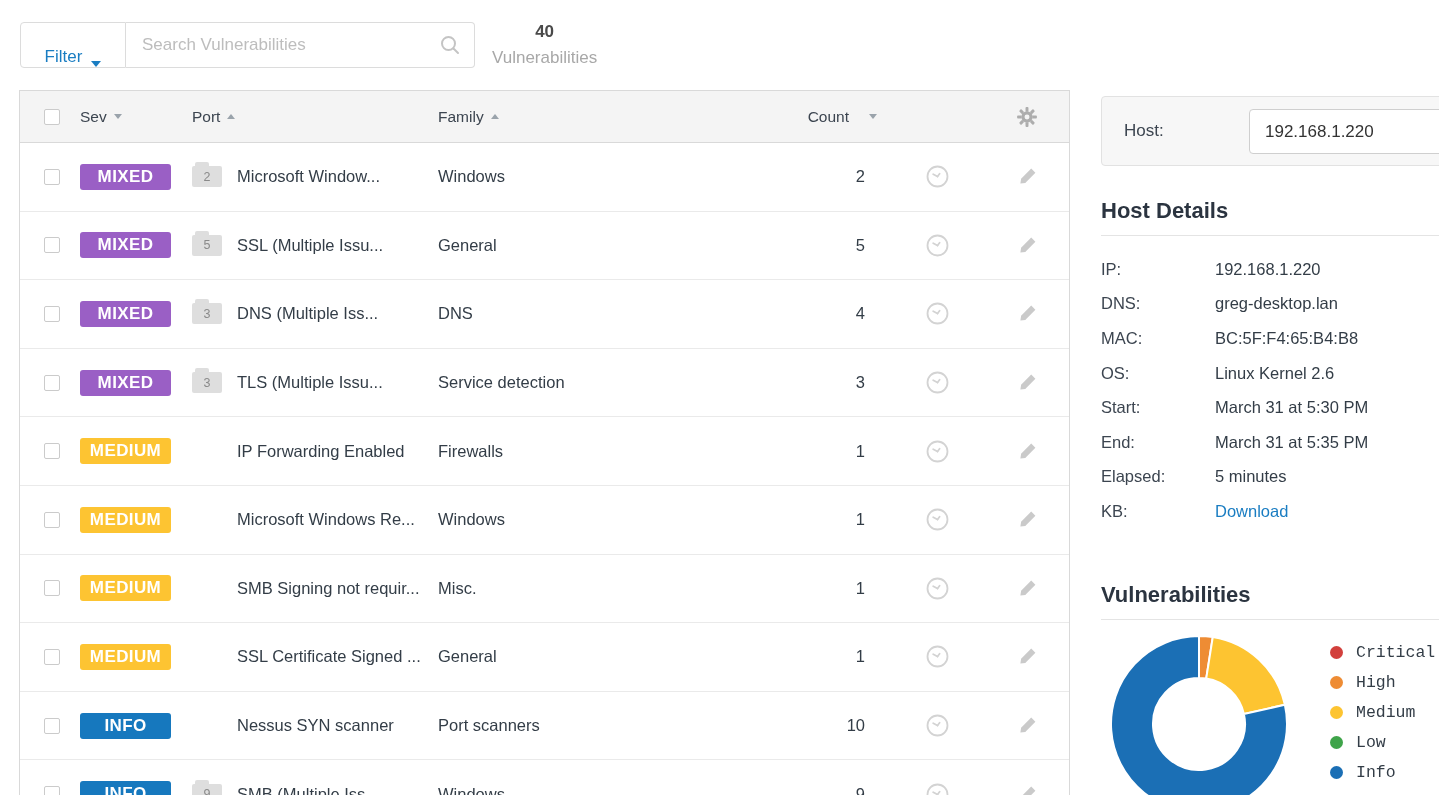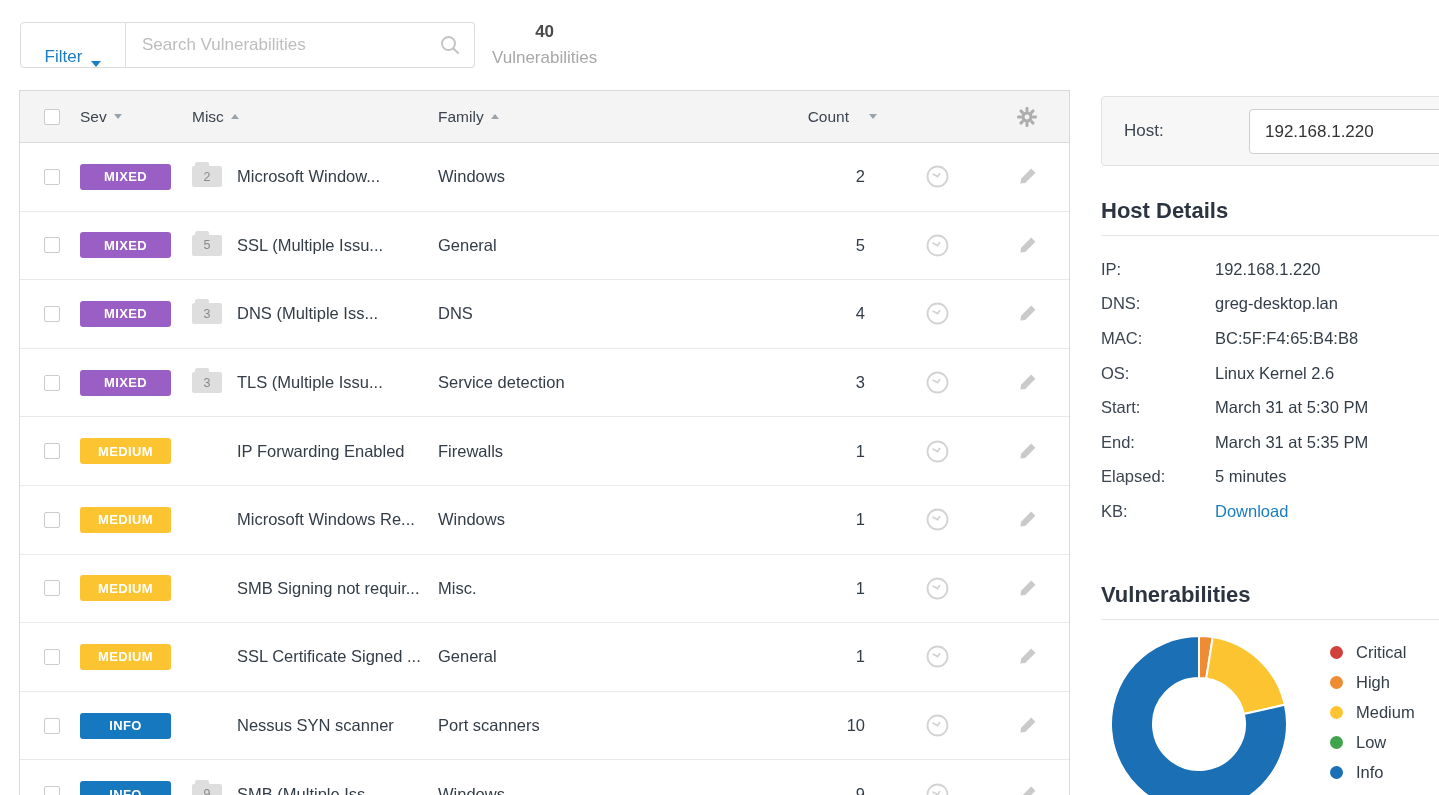--- a/index.html
+++ b/index.html
@@ -39,21 +39,21 @@
   .th-count { padding-right:12px; display:flex; justify-content:flex-end; align-items:center; gap:20px; }
   .c-clock { width:96px; display:flex; justify-content:center; }
   .c-edit { width:84px; display:flex; justify-content:center; }
   .hcol { display:flex; align-items:center; gap:7px; }
   .sort-up { width:0; height:0; border-left:4px solid transparent; border-right:4px solid transparent;
     border-bottom:5px solid #9AA3AB; }
   .sort-down { width:0; height:0; border-left:4px solid transparent; border-right:4px solid transparent;
     border-top:5px solid #9AA3AB; }
   .cbx { width:16px; height:16px; border:1px solid #CBCBCB; border-radius:2px; background:#fff; cursor:pointer; }
   .badge { display:inline-flex; width:91px; height:26px; border-radius:3px; color:#fff;
-    font-size:13px; font-weight:bold; letter-spacing:.4px; align-items:center; justify-content:center; }
+    font-size:17px; font-weight:bold; letter-spacing:.4px; align-items:center; justify-content:center; }
   .folder { position:relative; width:30px; height:21px; background:#DEDEDE; border-radius:2px;
     margin-right:15px; display:flex; align-items:center; justify-content:center;
     color:#8A8A8A; font-size:12.5px; }
   .folder::before { content:""; position:absolute; top:-4px; left:3px; width:14px; height:4px;
     background:#DEDEDE; border-radius:2px 2px 0 0; }
   .folder-spacer { width:45px; height:21px; }
 
   
   .host-box { position:absolute; left:1101px; top:96px; width:400px; height:70px; background:#F7F7F7;
     border:1px solid #E2E2E2; border-radius:4px; display:flex; align-items:center; padding-left:22px; }
@@ -65,21 +65,21 @@
   .panel-hr { position:absolute; left:1101px; width:338px; border-top:1px solid #E4E4E4; }
   .hd-list { position:absolute; left:1101px; top:252px; width:338px; }
   .hd-row { display:flex; height:34.6px; align-items:center; font-size:16.5px; }
   .hd-row .k { width:114px; color:#3C4550; }
   .hd-row .v { color:#333D47; }
   .hd-row .v.link { color:#1A7DC2; cursor:pointer; }
 
   .legend { position:absolute; left:1330px; top:637px; }
   .legend-item { display:flex; align-items:center; height:30px; gap:13px; }
   .legend-dot { width:13px; height:13px; border-radius:50%; }
-  .legend-label { font-size:16.5px; color:#333D47; }
+  .legend-label { font-size:16.5px; color:#333D47;font-family:Liberation Mono, monospace; }
 
   .donut-svg { position:absolute; left:1103px; top:628px; }
 </style>
 </head>
 <body>
 
 <div class="toolbar">
   <div class="filter-btn">
     <span class="lbl">Filter</span>
     <span class="caret-down"></span>
@@ -100,21 +100,21 @@
 <div class="vtable">
   <div class="thead">
     <div class="c-check">
         <span class="cbx"></span>
       </div>
     <div class="c-sev hcol">
       <span>Sev</span>
       <span class="sort-down"></span>
     </div>
     <div class="c-name hcol">
-      <span>Misc</span>
+      <span>Port</span>
       <span class="sort-up"></span>
     </div>
     <div class="c-family hcol">
       <span>Family</span>
       <span class="sort-up"></span>
     </div>
     <div class="c-count th-count">
       <span>Count</span>
       <span class="sort-down"></span>
     </div>

